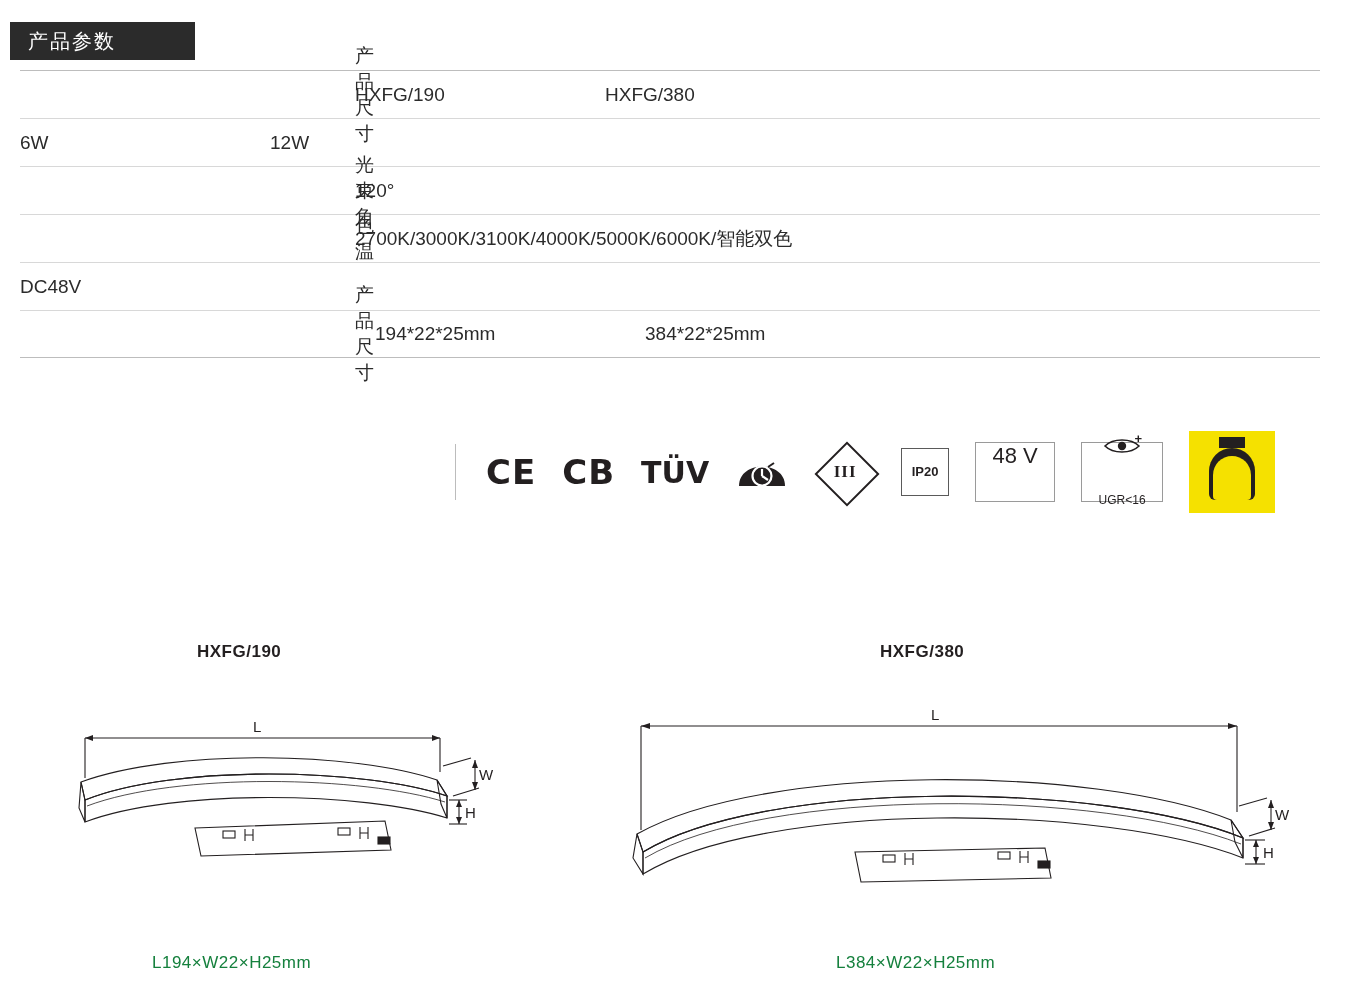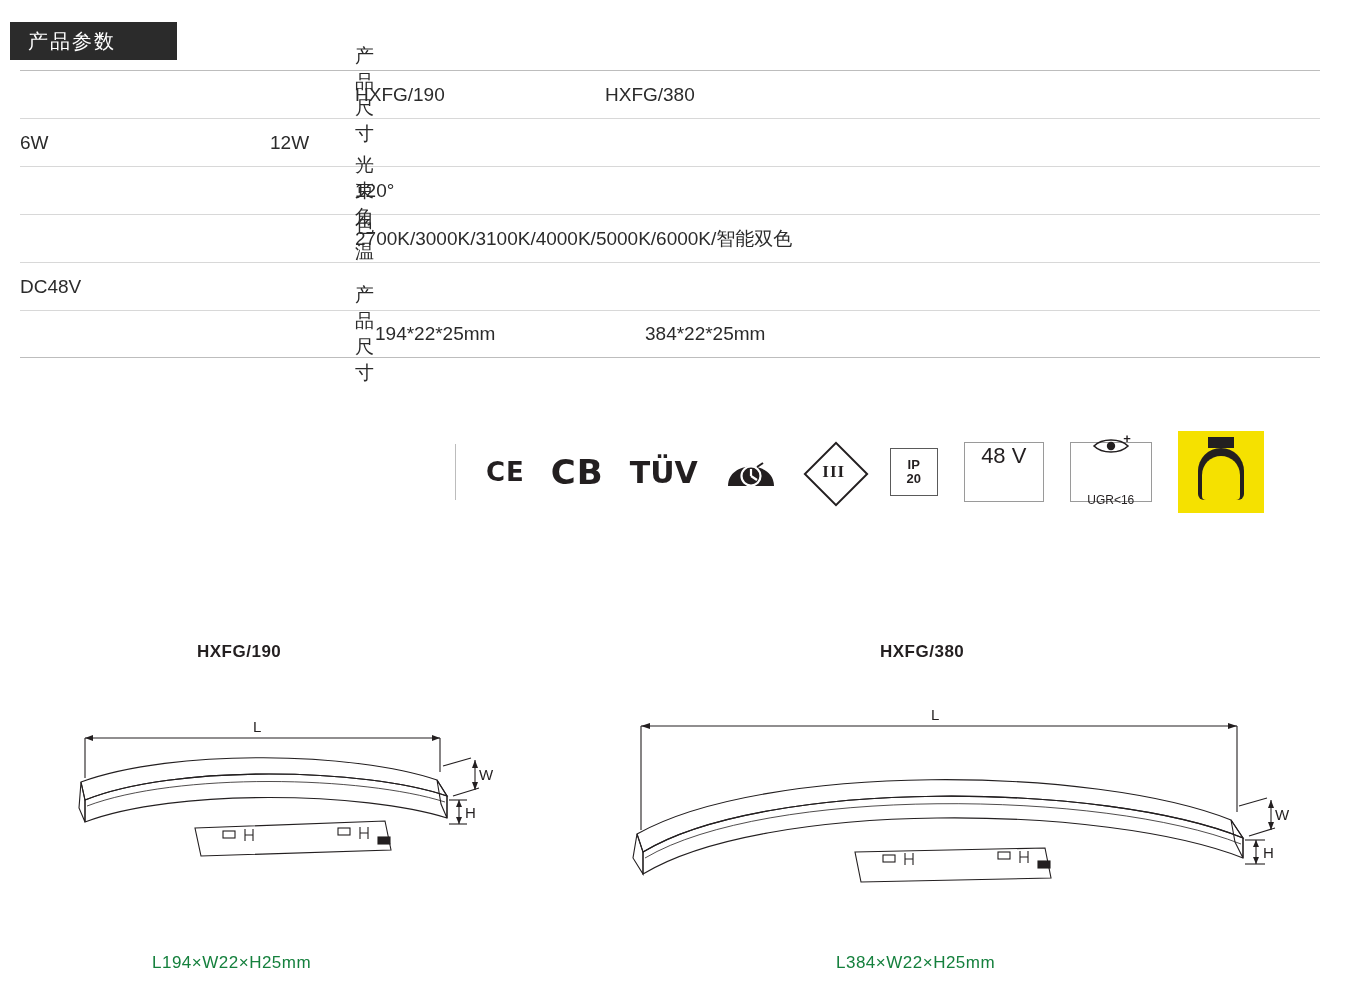--- a/index.html
+++ b/index.html
@@ -14,21 +14,21 @@
     font-family: "Liberation Sans", sans-serif;
     color: #231f20;
     overflow: hidden;
   }
 
   
   .section-tab {
     position: absolute;
     left: 10px;
     top: 22px;
-    width: 167px;
+    width: 185px;
     height: 38px;
     background: #2b2b2b;
     color: #ffffff;
     font-size: 20px;
     letter-spacing: 2px;
     display: flex;
     align-items: center;
     padding-left: 18px;
     box-sizing: border-box;
   }
@@ -90,21 +90,21 @@
     background: #bcbcbc;
     margin-right: 30px;
   }
   .badge {
     display: flex;
     align-items: center;
     justify-content: center;
     margin-right: 26px;
     color: #231f20;
   }
-  .b-ce { font-size: 26px; font-weight: bold; letter-spacing: 1px; font-family: "DejaVu Sans", sans-serif;}
+  .b-ce { font-size: 34px; font-weight: bold; letter-spacing: 1px; font-family: "DejaVu Sans", sans-serif;}
   .b-cb { font-size: 34px; font-weight: bold; letter-spacing: 1px; font-family: "DejaVu Sans", sans-serif;}
   .b-tuv { font-size: 30px; font-weight: bold; letter-spacing: 0px; font-family: "DejaVu Sans", sans-serif;}
   .b-rcm {
     width: 54px; height: 40px;
     display:flex;align-items:center;justify-content:center;
   }
   .b-class3 {
     width: 60px; height: 60px;
     display: flex; align-items: center; justify-content: center;
     position: relative;
@@ -119,21 +119,21 @@
   .b-class3 span {
     position: relative;
     font-size: 17px;
     font-weight: bold;
     font-family: "Liberation Serif", serif;
     letter-spacing: 1px;
   }
   .b-ip {
     width: 46px; height: 46px;
     border: 1.5px solid #5a5a5a;
-    display: flex; flex-direction: column;
+    display: flex; flex-direction: row;
     align-items: center; justify-content: center;
     font-size: 13px; font-weight: bold; line-height: 1.05;
   }
   .b-48v {
     width: 78px; height: 58px;
     border: 1.5px solid #9a9a9a;
     display: flex; align-items: flex-start; justify-content: center;
     font-size: 22px;
   }
   .b-ugr {

